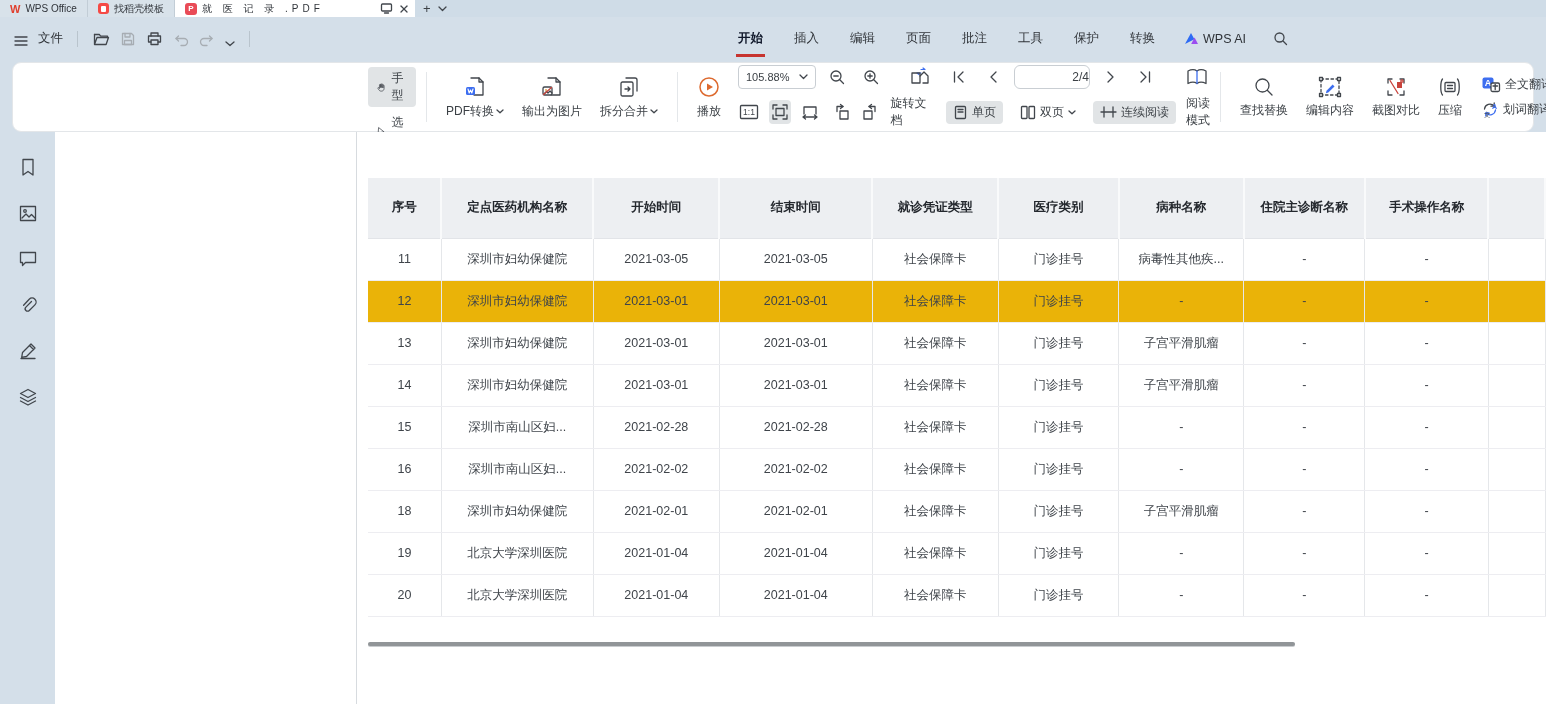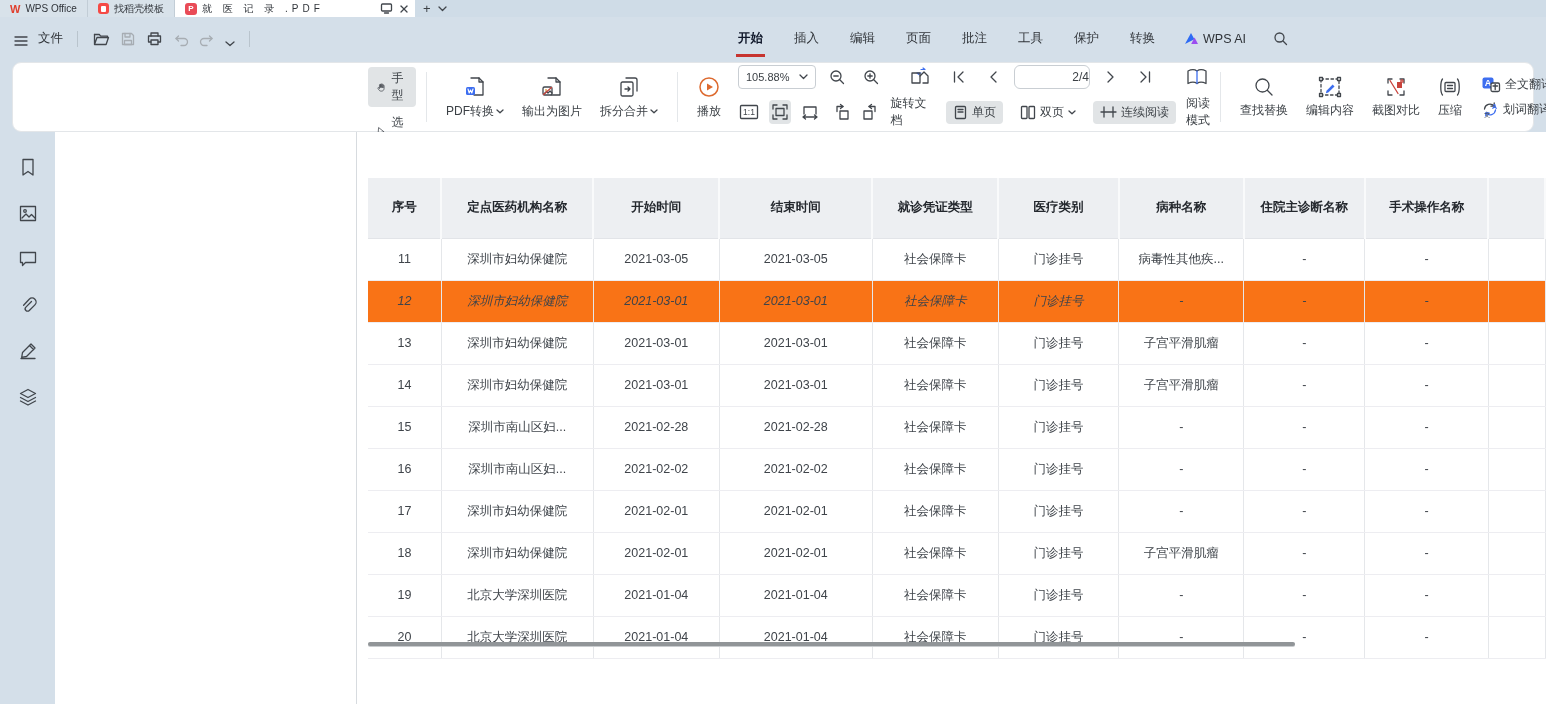--- a/index.html
+++ b/index.html
@@ -55,21 +55,21 @@
   .main { position:absolute; top:132px; left:0; width:1546px; height:572px; display:flex; }
   .side-rail { width:55px; flex:none; background:#d4dfe9; display:flex; flex-direction:column; align-items:center; padding-top:22px; gap:20px; }
   .rail-btn { width:26px; height:26px; display:flex; align-items:center; justify-content:center; }
   .nav-pane { width:302px; flex:none; background:#ffffff; border-right:1px solid #d7dbdf; }
   .doc-area { flex:1; background:#ffffff; position:relative; overflow:hidden; }
 
   
   .pdf-table { position:absolute; left:11px; top:46px; border-collapse:collapse; table-layout:fixed; font-size:12.5px; }
   .pdf-table th { height:60px; background:#edeff2; font-weight:bold; color:#24282e; text-align:center; border-right:2px solid #f9fafb; border-bottom:1px solid #e2e4e8; }
   .pdf-table td { height:42px; text-align:center; color:#3f444a; border-right:1px solid #e5e7ea; border-bottom:1px solid #ededf1; background:#fff; white-space:nowrap; overflow:hidden; }
-  .pdf-table tr.selected td { background:#f97316;font-style:italic; }
+  .pdf-table tr.selected td { background:#eab308; }
   .table-endbar { position:absolute; left:11px; top:510px; width:927px; height:4px; background:#919598; border-radius:2px; box-shadow:0 1px 0 #c9cccf; }
 
   svg.ic { stroke:#41464c; fill:none; stroke-width:1.3; stroke-linecap:round; stroke-linejoin:round; display:block; }
   svg.ic.dis { stroke:#a7adb3; }
   svg.ic .fillb { fill:#3d6ef0; stroke:none; }
   svg.ic .strkb { stroke:#3d6ef0; }
   svg.ic .strkr { stroke:#c8433c; }
   svg.ic .fillr { fill:#c8433c; stroke:none; }
 </style>
 </head>
@@ -581,32 +581,20 @@
             <td>2021-02-02</td>
             <td>2021-02-02</td>
             <td>社会保障卡</td>
             <td>门诊挂号</td>
             <td>-</td>
             <td>-</td>
             <td>-</td>
             <td></td>
           </tr>
           <tr>
-            <td>17</td>
-            <td>深圳市妇幼保健院</td>
-            <td>2021-02-01</td>
-            <td>2021-02-01</td>
-            <td>社会保障卡</td>
-            <td>门诊挂号</td>
-            <td>-</td>
-            <td>-</td>
-            <td>-</td>
-            <td></td>
-          </tr>
-          <tr>
             <td>18</td>
             <td>深圳市妇幼保健院</td>
             <td>2021-02-01</td>
             <td>2021-02-01</td>
             <td>社会保障卡</td>
             <td>门诊挂号</td>
             <td>子宫平滑肌瘤</td>
             <td>-</td>
             <td>-</td>
             <td></td>

